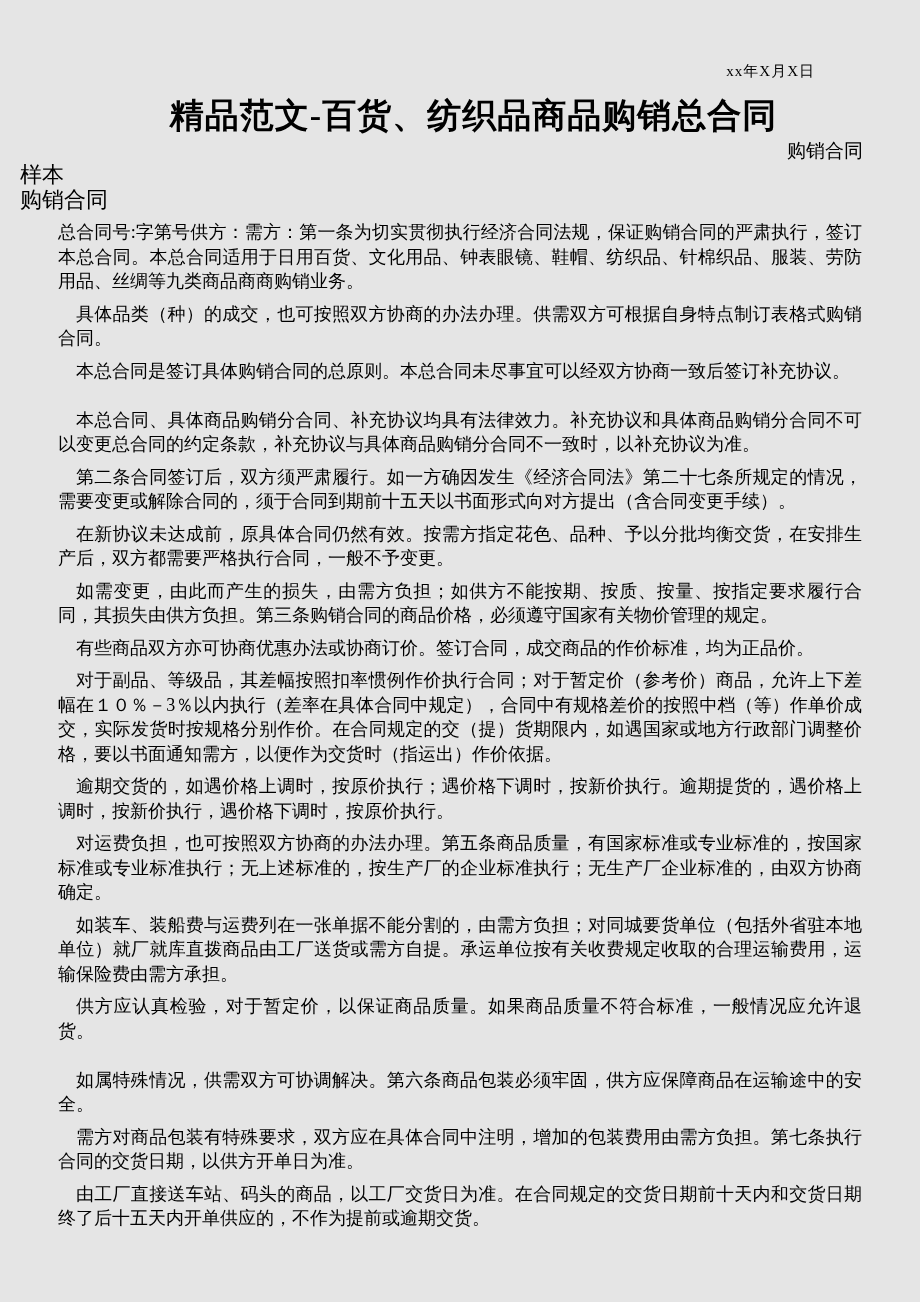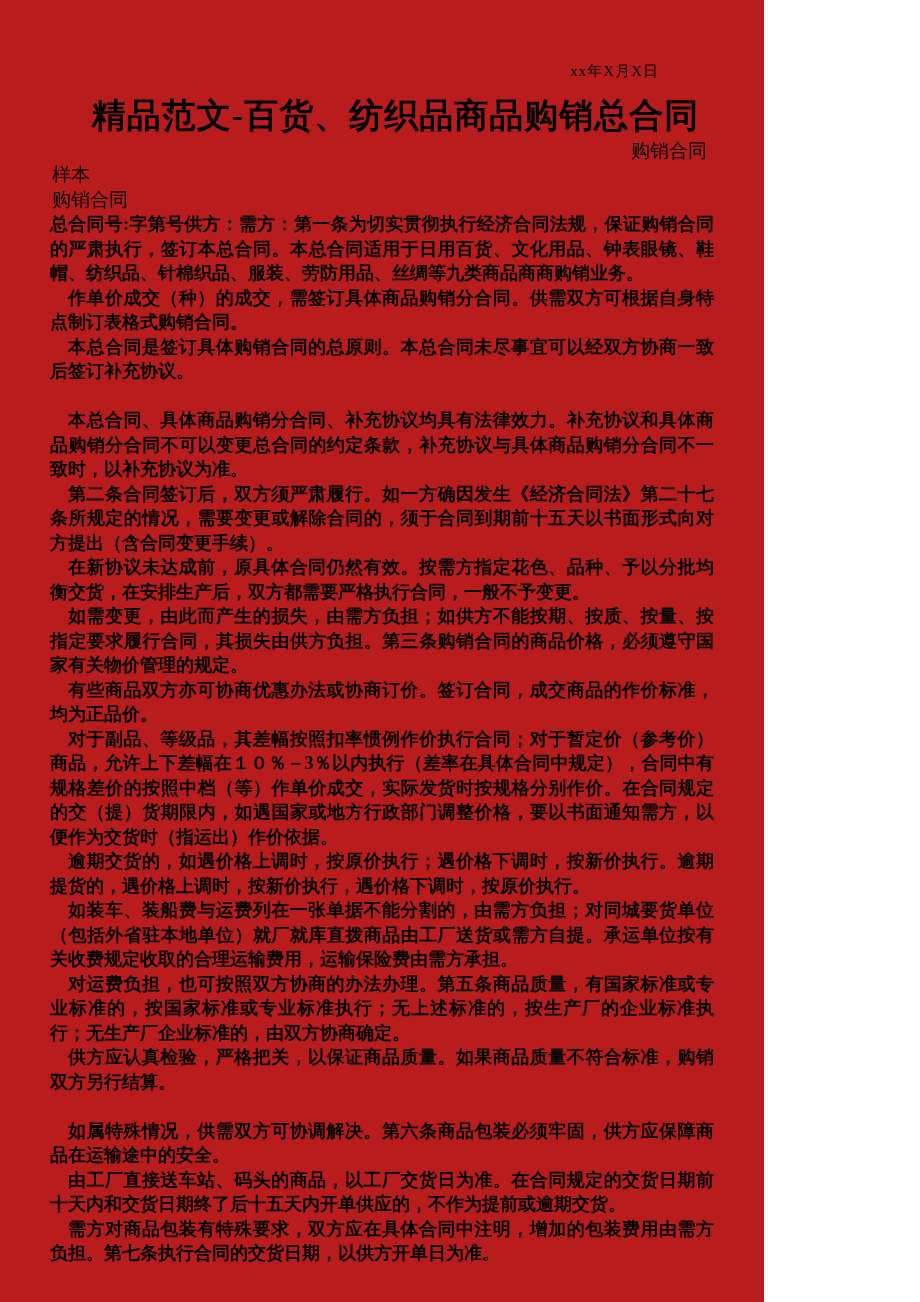--- a/index.html
+++ b/index.html
@@ -2,23 +2,23 @@
 <html lang="zh"><head>
 <meta charset="utf-8">
 <style>
   html, body {
     margin: 0;
     padding: 0;
     background: #ffffff;
   }
   .page {
     position: relative;
-    width: 764px;
+    width: 920px;
     height: 1302px;
-    background: #b91c1c;
+    background: #e5e5e5;
     color: #000000;
     font-family: "Liberation Serif", "DejaVu Serif", serif;
     overflow: hidden;
   }
   .date-line {
     margin-top: 62px;
     padding-right: 105px;
     text-align: right;
     font-size: 15px;
     line-height: 19px;
@@ -33,34 +33,33 @@
     letter-spacing: 1px;
     padding-left: 27px;
   }
   .category-label {
     padding-right: 57px;
     text-align: right;
     font-size: 19px;
     line-height: 25px;
   }
   .meta-block {
-    padding: 0 52px;
-    font-size: 19px;
+    padding: 0 20px;
+    font-size: 22px;
     line-height: 24.5px;
   }
   .body-block {
     padding: 0 50px;
     font-size: 18px;
     line-height: 24.5px;
     text-align: justify;
   }
   .body-block p {
-    margin: 0;
+    margin: 8px;
     text-indent: 1em;
-    font-weight: bold;
   }
   .body-block p.no-indent {
     text-indent: 0;
   }
   .body-block p.gap-after {
     margin-bottom: 24.5px;
   }
 </style>
 </head>
 <body>
@@ -72,29 +71,29 @@
 
   <div class="category-label">购销合同</div>
 
   <div class="meta-block">
     <div>样本</div>
     <div>购销合同</div>
   </div>
 
   <div class="body-block">
       <p class="no-indent">总合同号:字第号供方：需方：第一条为切实贯彻执行经济合同法规，保证购销合同的严肃执行，签订本总合同。本总合同适用于日用百货、文化用品、钟表眼镜、鞋帽、纺织品、针棉织品、服装、劳防用品、丝绸等九类商品商商购销业务。</p>
-      <p class="">作单价成交（种）的成交，需签订具体商品购销分合同。供需双方可根据自身特点制订表格式购销合同。</p>
+      <p class="">具体品类（种）的成交，也可按照双方协商的办法办理。供需双方可根据自身特点制订表格式购销合同。</p>
       <p class=" gap-after">本总合同是签订具体购销合同的总原则。本总合同未尽事宜可以经双方协商一致后签订补充协议。</p>
       <p class="">本总合同、具体商品购销分合同、补充协议均具有法律效力。补充协议和具体商品购销分合同不可以变更总合同的约定条款，补充协议与具体商品购销分合同不一致时，以补充协议为准。</p>
       <p class="">第二条合同签订后，双方须严肃履行。如一方确因发生《经济合同法》第二十七条所规定的情况，需要变更或解除合同的，须于合同到期前十五天以书面形式向对方提出（含合同变更手续）。</p>
       <p class="">在新协议未达成前，原具体合同仍然有效。按需方指定花色、品种、予以分批均衡交货，在安排生产后，双方都需要严格执行合同，一般不予变更。</p>
       <p class="">如需变更，由此而产生的损失，由需方负担；如供方不能按期、按质、按量、按指定要求履行合同，其损失由供方负担。第三条购销合同的商品价格，必须遵守国家有关物价管理的规定。</p>
       <p class="">有些商品双方亦可协商优惠办法或协商订价。签订合同，成交商品的作价标准，均为正品价。</p>
       <p class="">对于副品、等级品，其差幅按照扣率惯例作价执行合同；对于暂定价（参考价）商品，允许上下差幅在１０％－3％以内执行（差率在具体合同中规定），合同中有规格差价的按照中档（等）作单价成交，实际发货时按规格分别作价。在合同规定的交（提）货期限内，如遇国家或地方行政部门调整价格，要以书面通知需方，以便作为交货时（指运出）作价依据。</p>
       <p class="">逾期交货的，如遇价格上调时，按原价执行；遇价格下调时，按新价执行。逾期提货的，遇价格上调时，按新价执行，遇价格下调时，按原价执行。</p>
+      <p class="">对运费负担，也可按照双方协商的办法办理。第五条商品质量，有国家标准或专业标准的，按国家标准或专业标准执行；无上述标准的，按生产厂的企业标准执行；无生产厂企业标准的，由双方协商确定。</p>
       <p class="">如装车、装船费与运费列在一张单据不能分割的，由需方负担；对同城要货单位（包括外省驻本地单位）就厂就库直拨商品由工厂送货或需方自提。承运单位按有关收费规定收取的合理运输费用，运输保险费由需方承担。</p>
-      <p class="">对运费负担，也可按照双方协商的办法办理。第五条商品质量，有国家标准或专业标准的，按国家标准或专业标准执行；无上述标准的，按生产厂的企业标准执行；无生产厂企业标准的，由双方协商确定。</p>
-      <p class=" gap-after">供方应认真检验，严格把关，以保证商品质量。如果商品质量不符合标准，购销双方另行结算。</p>
+      <p class=" gap-after">供方应认真检验，对于暂定价，以保证商品质量。如果商品质量不符合标准，一般情况应允许退货。</p>
       <p class="">如属特殊情况，供需双方可协调解决。第六条商品包装必须牢固，供方应保障商品在运输途中的安全。</p>
+      <p class="">需方对商品包装有特殊要求，双方应在具体合同中注明，增加的包装费用由需方负担。第七条执行合同的交货日期，以供方开单日为准。</p>
       <p class="">由工厂直接送车站、码头的商品，以工厂交货日为准。在合同规定的交货日期前十天内和交货日期终了后十五天内开单供应的，不作为提前或逾期交货。</p>
-      <p class="">需方对商品包装有特殊要求，双方应在具体合同中注明，增加的包装费用由需方负担。第七条执行合同的交货日期，以供方开单日为准。</p>
     </div>
 </div>
 
 </body></html>

